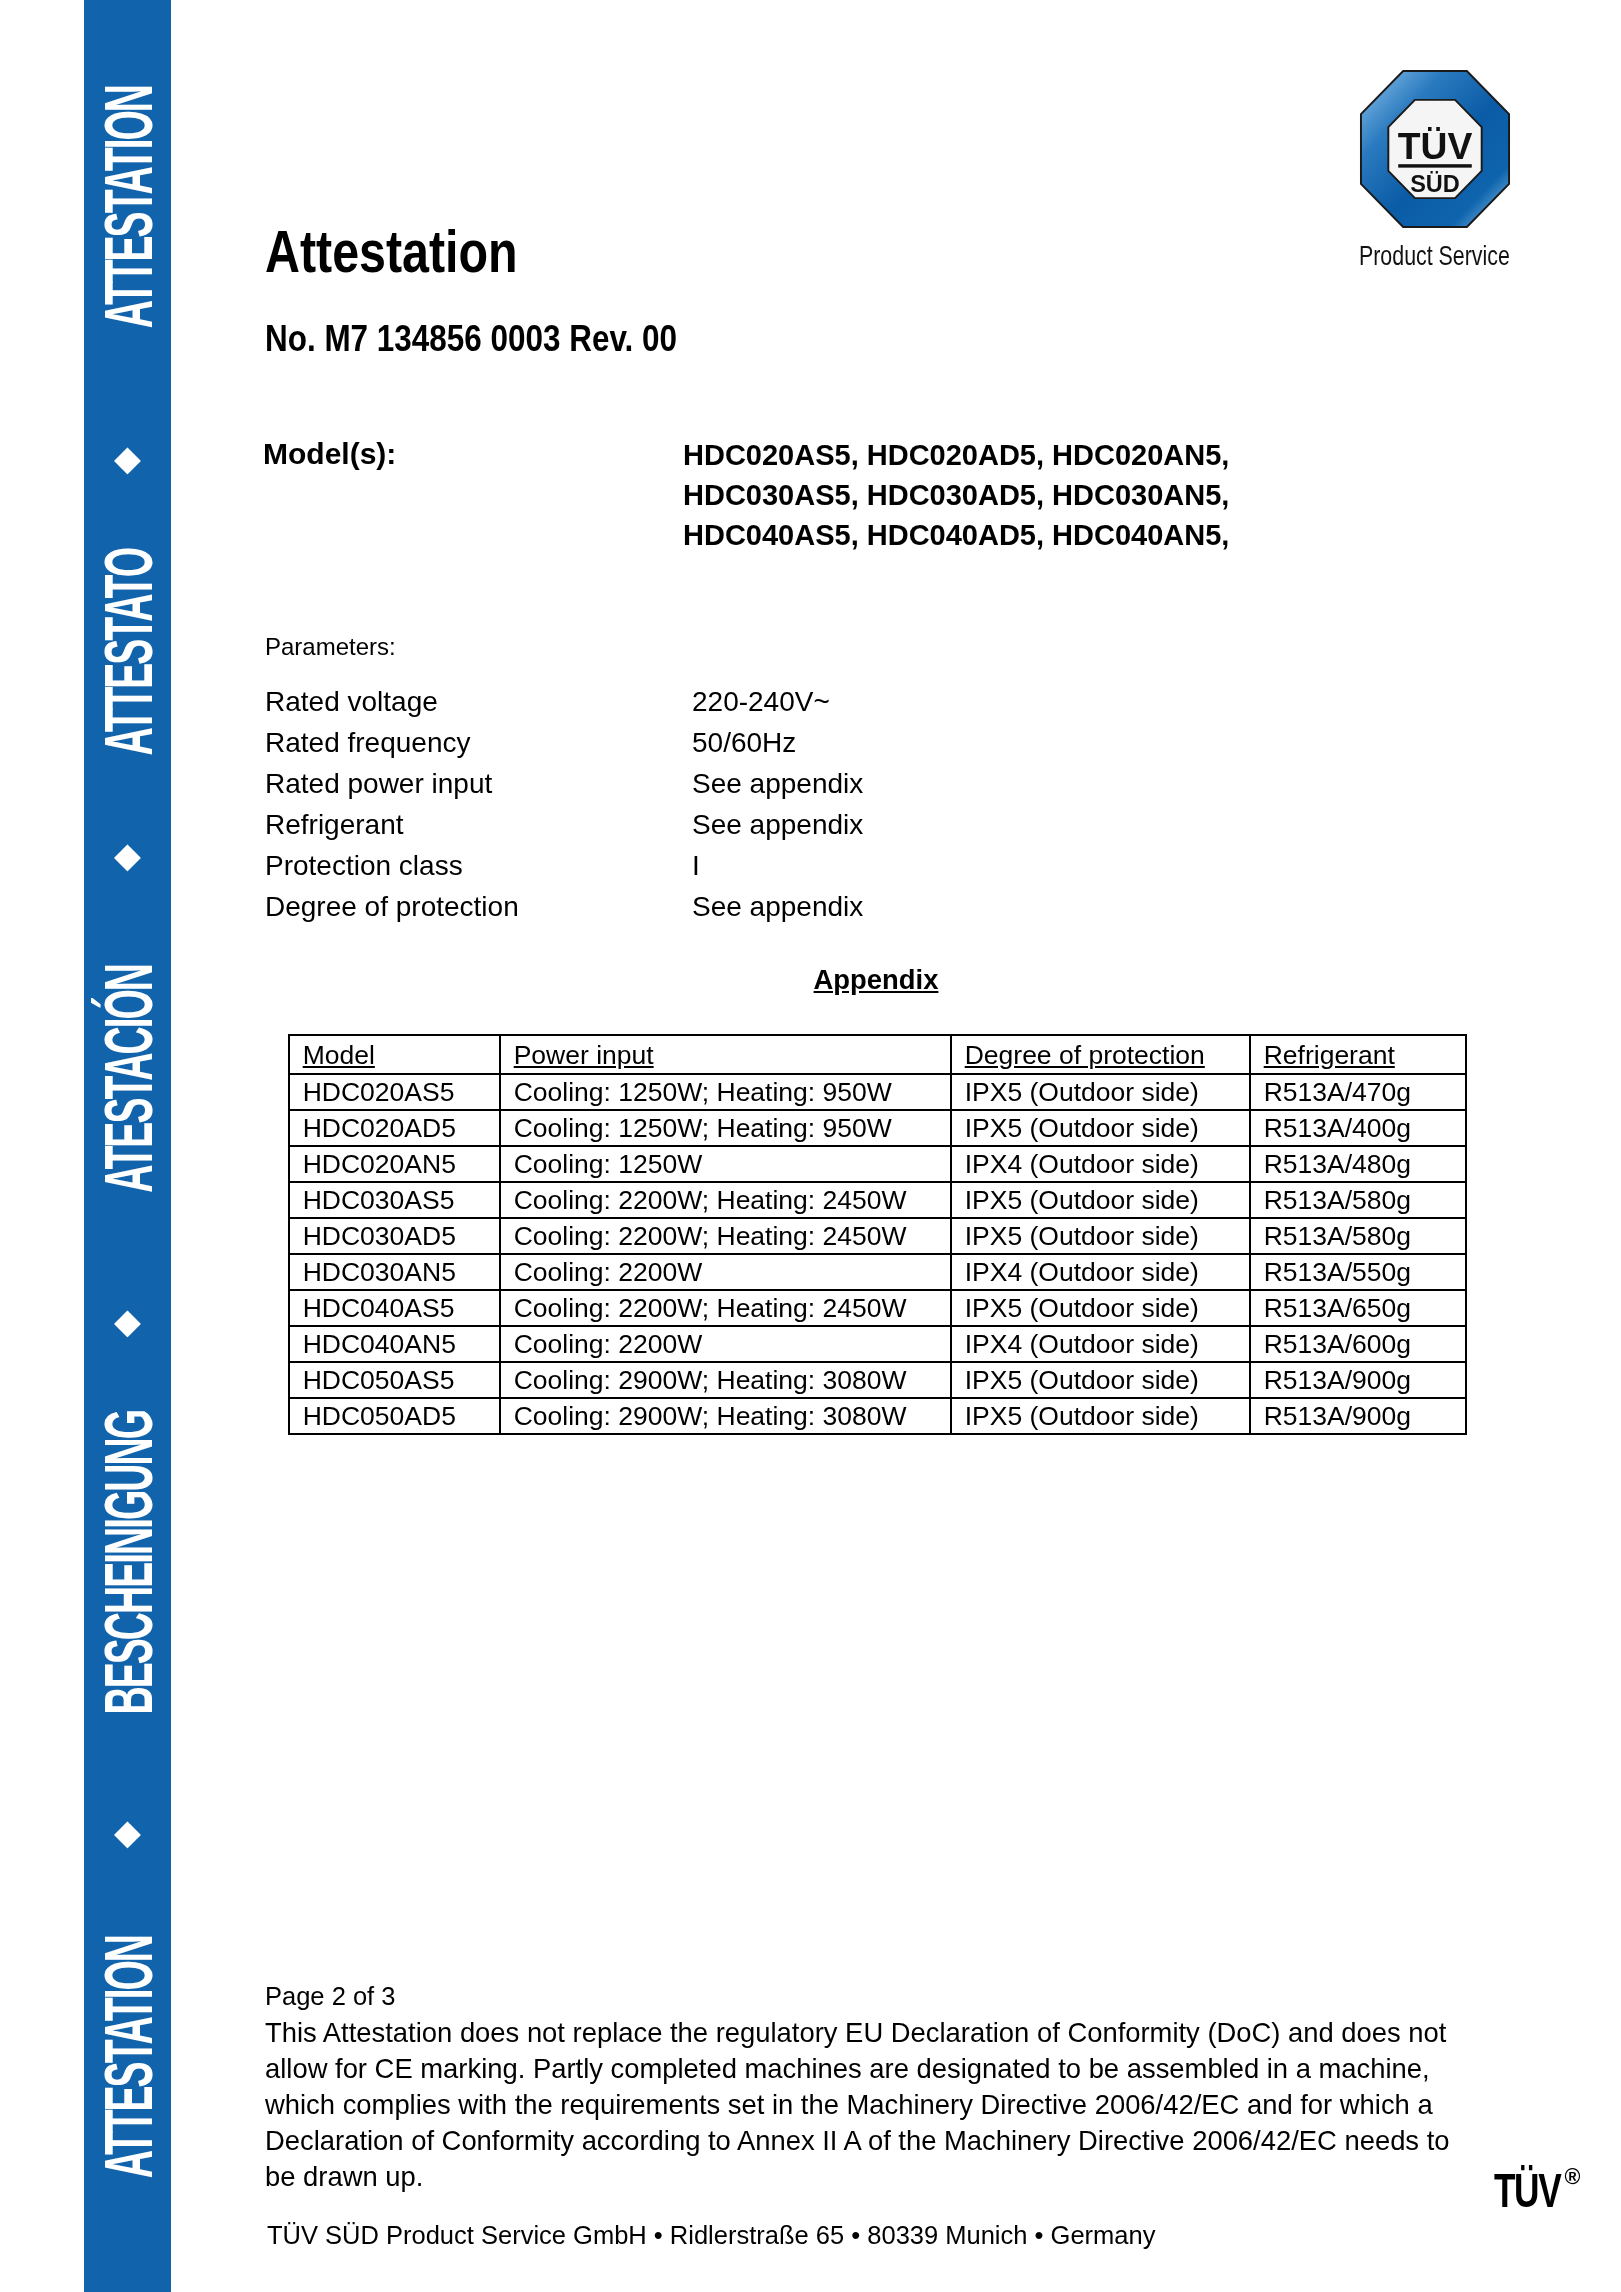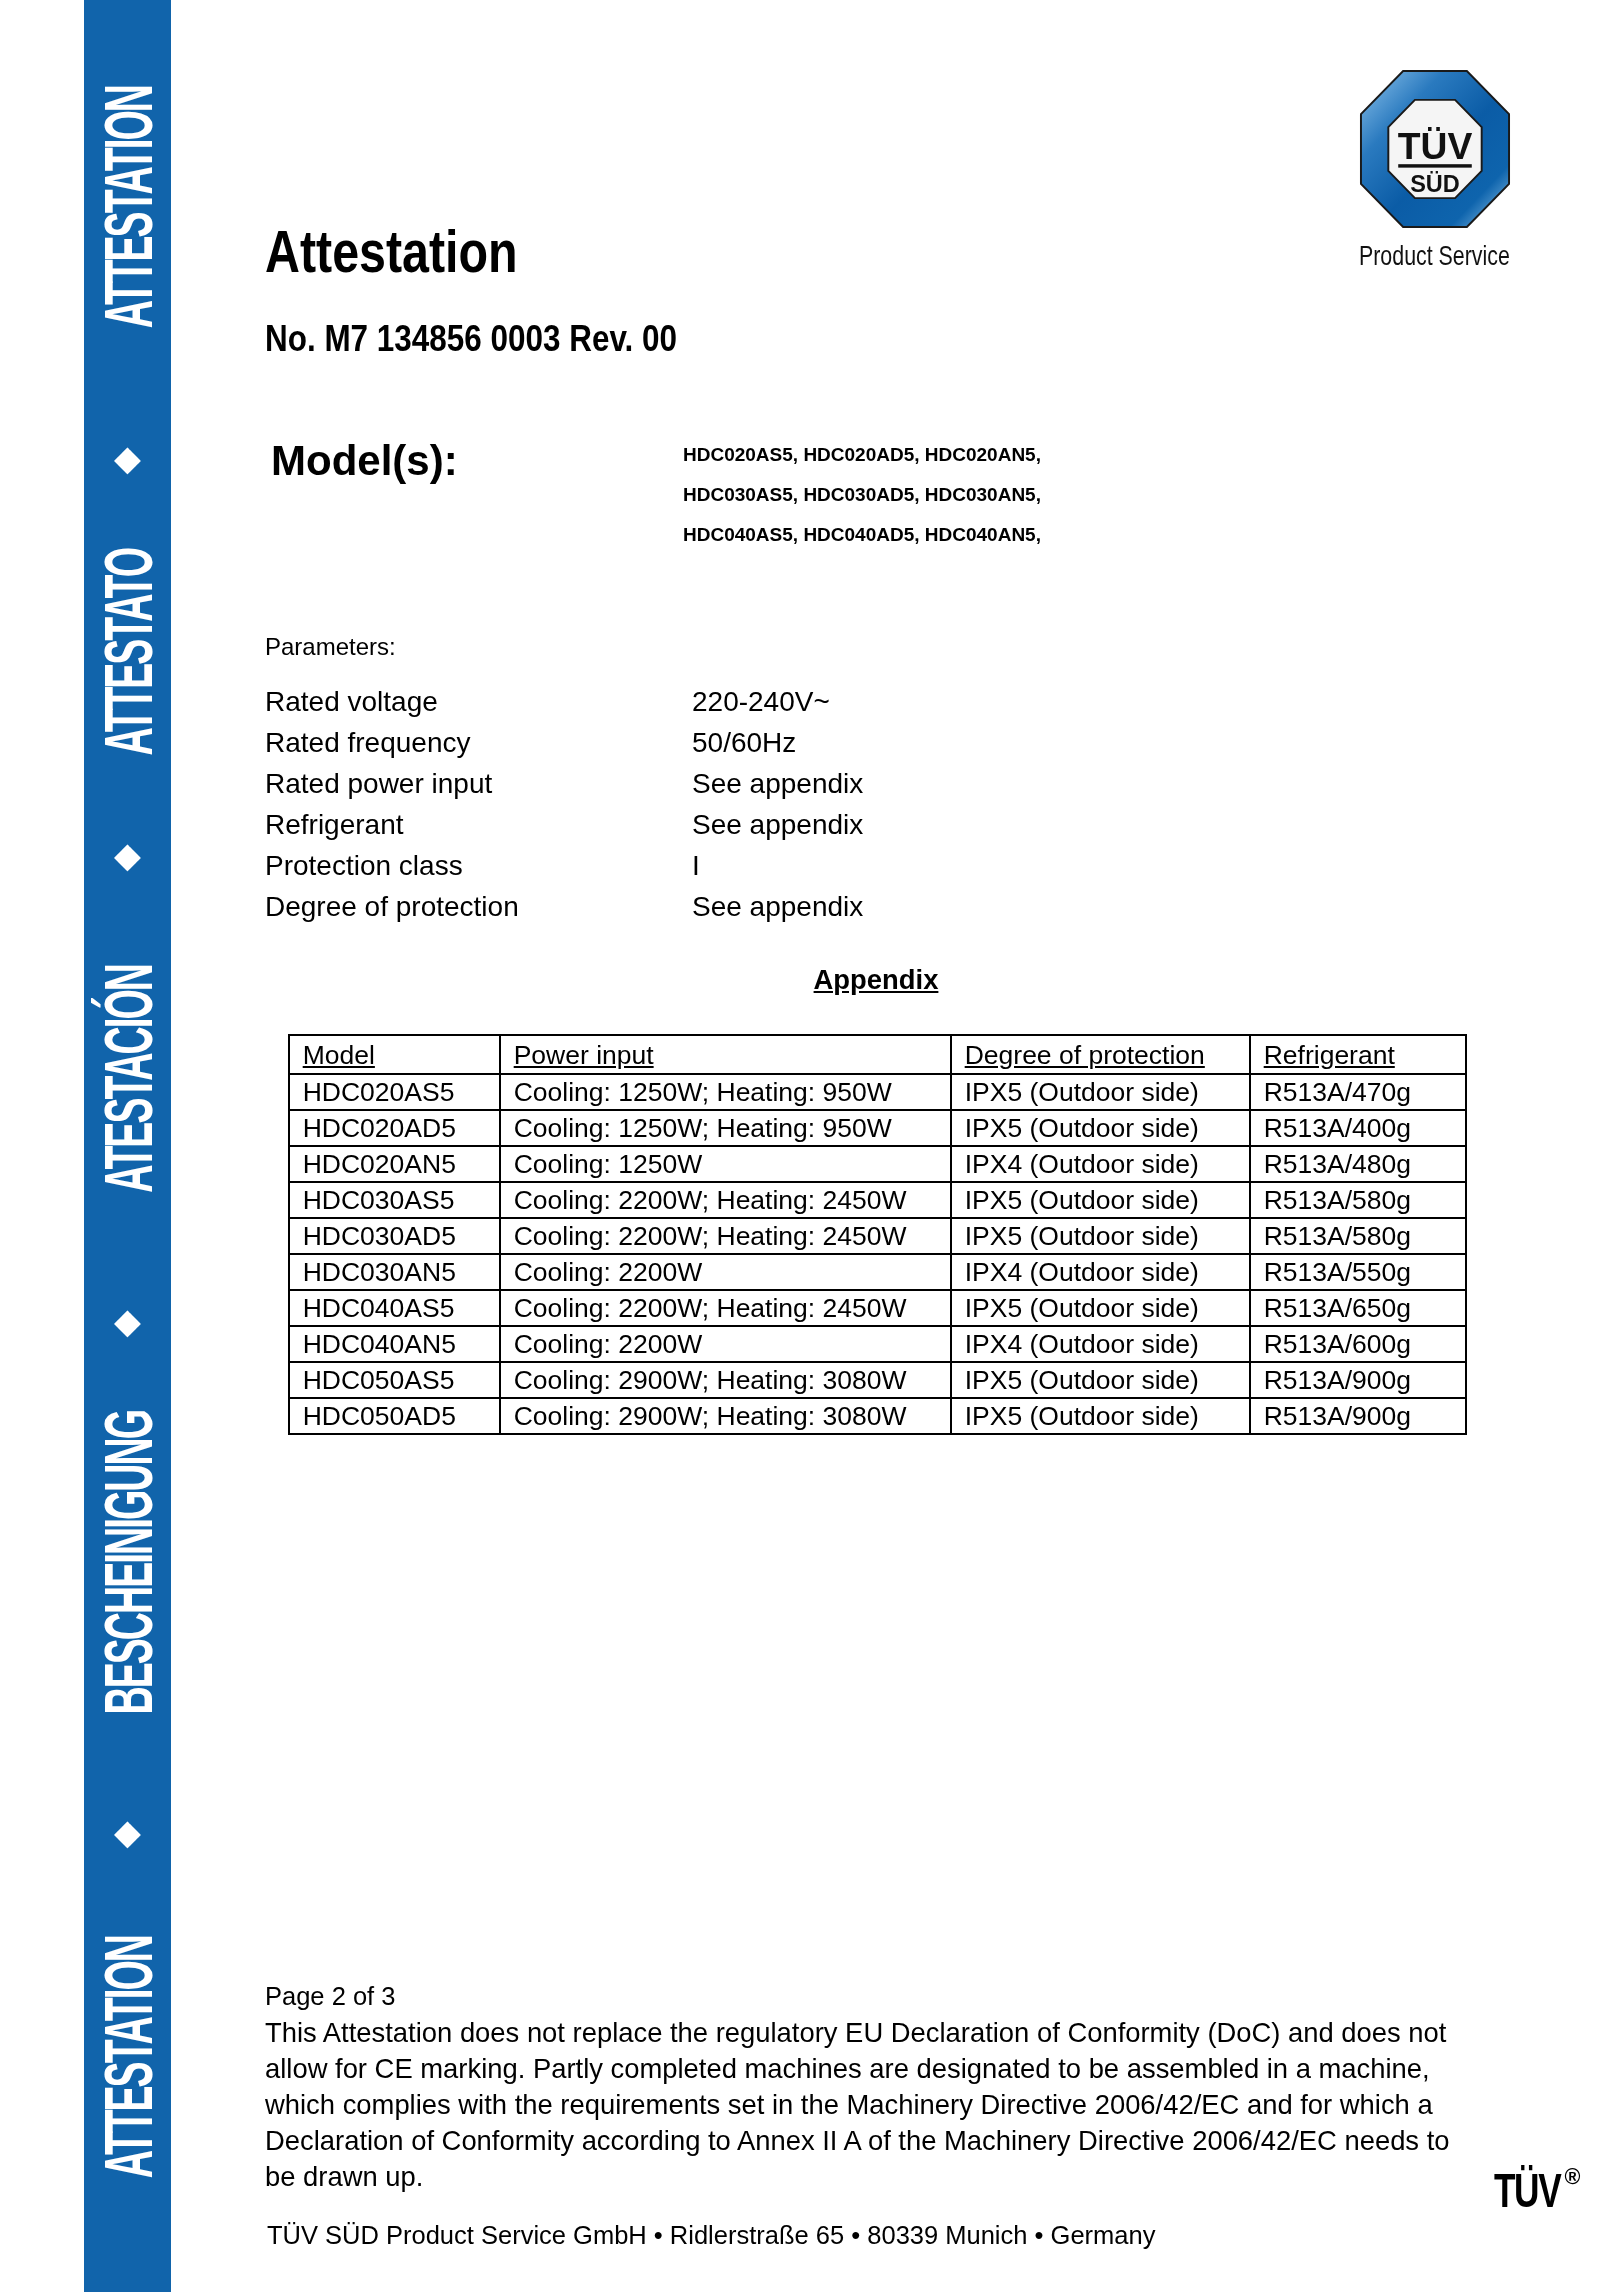--- a/index.html
+++ b/index.html
@@ -46,25 +46,25 @@
     transform: scaleX(0.82); transform-origin: left center; white-space: nowrap;
   }
   .doc-number {
     position: absolute; left: 265px; top: 318px;
     font-size: 37px; font-weight: bold;
     transform: scaleX(0.85); transform-origin: left center; white-space: nowrap;
   }
 
   
   .models-label {
-    position: absolute; left: 271px; top: 437px;
-    font-size: 42px; font-weight: bold;
+    position: absolute; left: 263px; top: 437px;
+    font-size: 30px; font-weight: bold;
   }
   .models-value { position: absolute; left: 683px; top: 435px; }
-  .model-line { font-size: 19px; font-weight: bold; line-height: 40px; white-space: nowrap; }
+  .model-line { font-size: 29px; font-weight: bold; line-height: 40px; white-space: nowrap; }
 
   
   .parameters-heading {
     position: absolute; left: 265px; top: 633px;
     font-size: 24px; font-weight: normal;
   }
   .parameters-rows { position: absolute; left: 265px; top: 686px; width: 980px; }
   .param-row { display: flex; height: 41px; align-items: flex-start; gap: 8px; }
   .param-label { width: 419px; font-size: 28px; white-space: nowrap; }
   .param-value { font-size: 28px; white-space: nowrap; }

